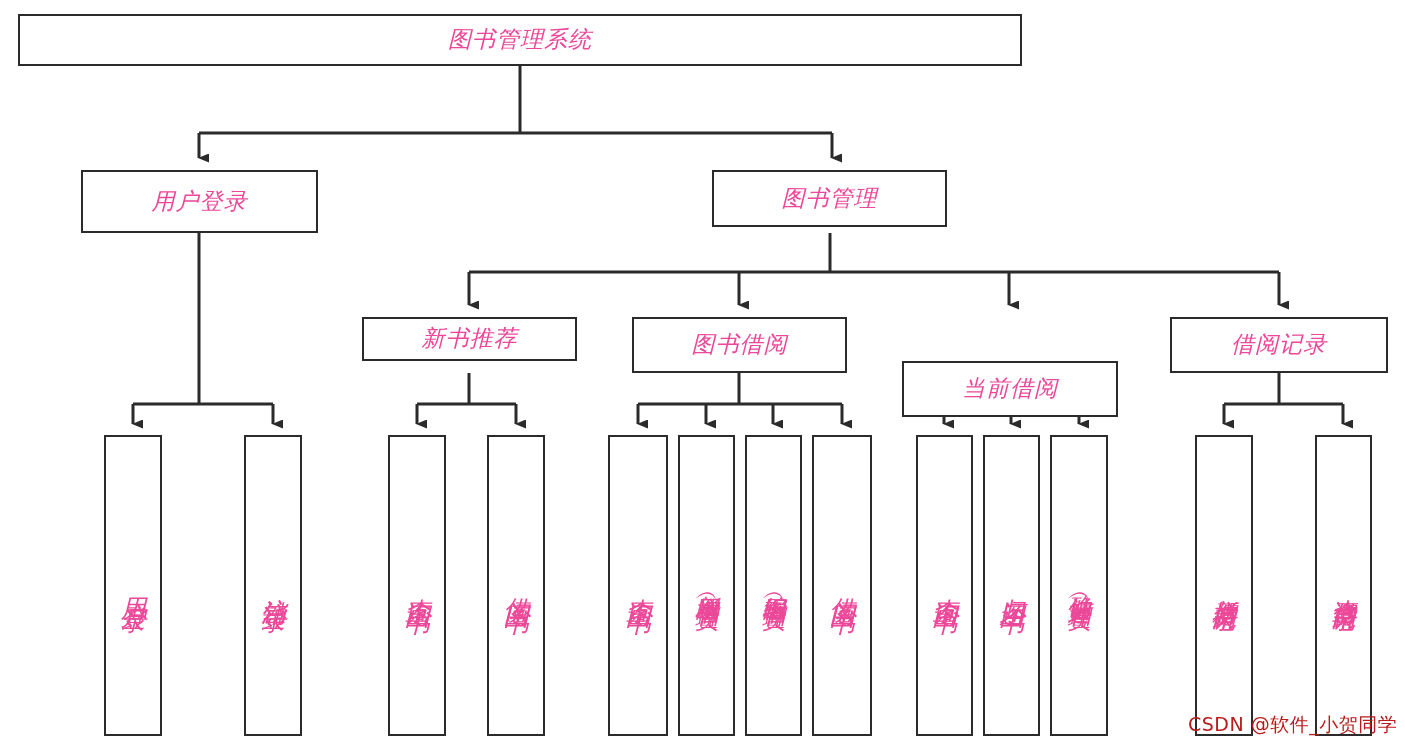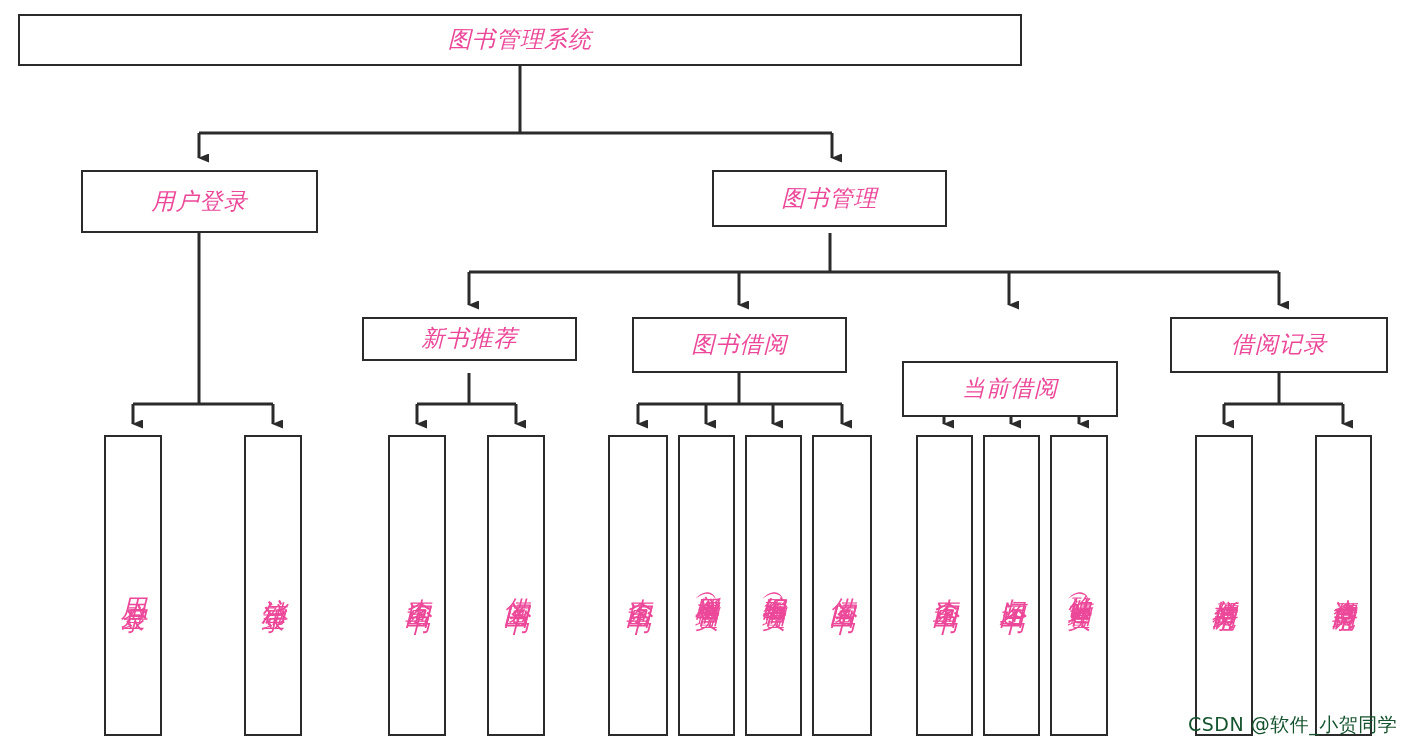--- a/index.html
+++ b/index.html
@@ -53,21 +53,21 @@
   .node.vert .vtext {
     writing-mode: vertical-rl;
     text-orientation: upright;
     white-space: nowrap;
   }
   #watermark {
     position: absolute;
     left: 1188px;
     top: 712px;
     font-size: 19px;
-    color: #14532d;
+    color: #b91c1c;
     white-space: nowrap;
     letter-spacing: 0.5px;
   }
 </style>
 </head>
 <body>
 
 <div id="diagram-root">
 
   <svg class="connectors" viewBox="0 0 1405 747" xmlns="http://www.w3.org/2000/svg">

